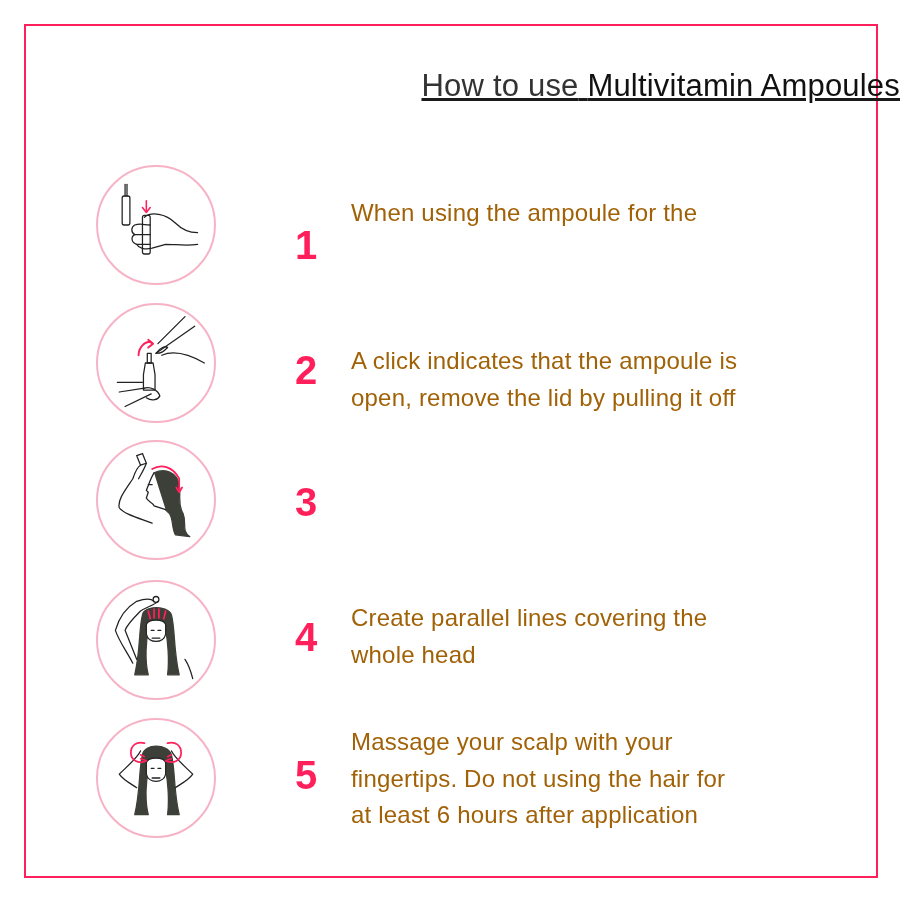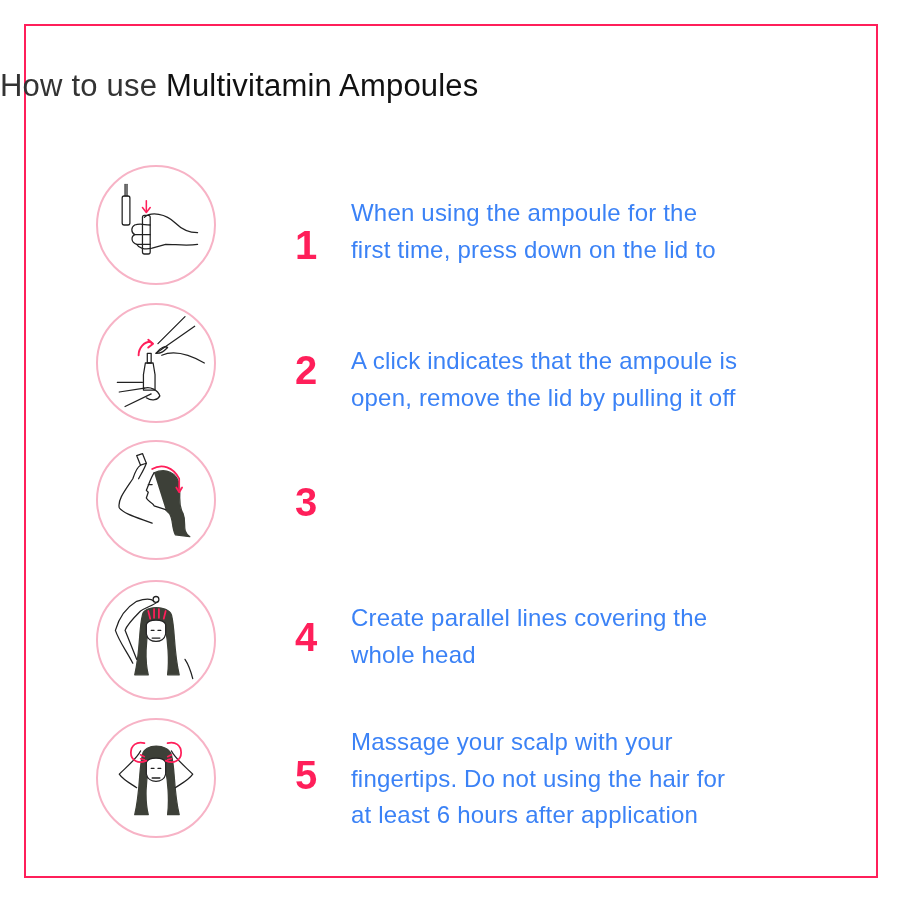--- a/index.html
+++ b/index.html
@@ -1,31 +1,31 @@
 <!DOCTYPE html>
 <html><head>
 <meta charset="utf-8">
 <style>
   html, body { margin: 0; padding: 0; background: #ffffff; }
   body { width: 900px; height: 900px; position: relative; overflow: hidden;
          font-family: "Liberation Sans", "DejaVu Sans", sans-serif; color: #1a1a1a; }
   .frame { position: absolute; left: 24px; top: 24px; width: 850px; height: 850px;
            border: 2px solid #ff1f5a; box-sizing: content-box; }
-  .title { position: absolute; left: 0; top: 68px; width: 900px; text-align: left;
-           font-size: 31px; letter-spacing: 0.2px; color: #1a1a1a; }
+  .title { position: absolute; left: 0; top: 68px; width: 900px; text-align: right;
+           font-size: 31px; letter-spacing: 0.2px; color: #1a1a1a; text-decoration: underline; }
   .title .light { font-weight: 300; color: #333; }
   .title .bold { font-weight: normal; color: #111; }
   .step { position: absolute; left: 0; width: 900px; height: 130px; }
   .circle { position: absolute; left: 96px; width: 120px; height: 120px; border-radius: 50%;
             border: 2px solid #f7b3c6; background: #fff; box-sizing: border-box; top: 0; overflow: hidden; }
   .circle svg { width: 100%; height: 100%; display: block; }
   .num { position: absolute; left: 286px; width: 40px; text-align: center;
          font-size: 40px; font-weight: bold; color: #ff1f5a; }
   .text { position: absolute; left: 351px; width: 500px; font-size: 24px; line-height: 36.5px;
-          color: #3b82f6; letter-spacing: 0.2px; }
+          color: #a16207; letter-spacing: 0.2px; }
   .text span { display: block; white-space: nowrap; }
 </style>
 </head>
 <body>
 
 <div class="frame"></div>
 
 <div class="title">
   <span class="light">How to use</span>
   <span class="bold">Multivitamin Ampoules</span>
@@ -41,21 +41,20 @@
       <path d="M46 42 L50 47 L54 42" stroke="#ff1f5a" stroke-width="1.6"></path>
       <rect x="46" y="50" width="8" height="40" rx="2"></rect>
       <path d="M48 52 C55 46 70 48 80 58 C88 66 95 68 103 68"></path>
       <path d="M38 60 C44 58 48 60 54 60 M38 60 C34 62 34 68 38 70 C34 72 34 78 40 80 C42 84 48 86 56 84 L70 80 C80 80 92 82 103 80"></path>
       <path d="M38 70 L54 70 M40 80 L54 80"></path>
     </svg>
   </div>
   <div class="num" style="top:58px;">1</div>
   <div class="text" style="top:30px;">
     <span>When using the ampoule for the</span>
-    <span>first time, press down on the lid to</span>
   </div>
 </div>
 
 <div class="step" style="top:303px;">
   <div class="circle">
     <svg viewBox="0 0 120 120" fill="none" stroke="#222" stroke-width="1.3" stroke-linecap="round" stroke-linejoin="round">
       <path d="M42 52 C42 44 48 38 54 38 L56 40" stroke="#ff1f5a" stroke-width="2"></path>
       <path d="M52 36 L57 40 L52 44" stroke="#ff1f5a" stroke-width="2"></path>
       <line x1="62" y1="40" x2="90" y2="12"></line>
         <line x1="60" y1="50" x2="100" y2="22"></line>

